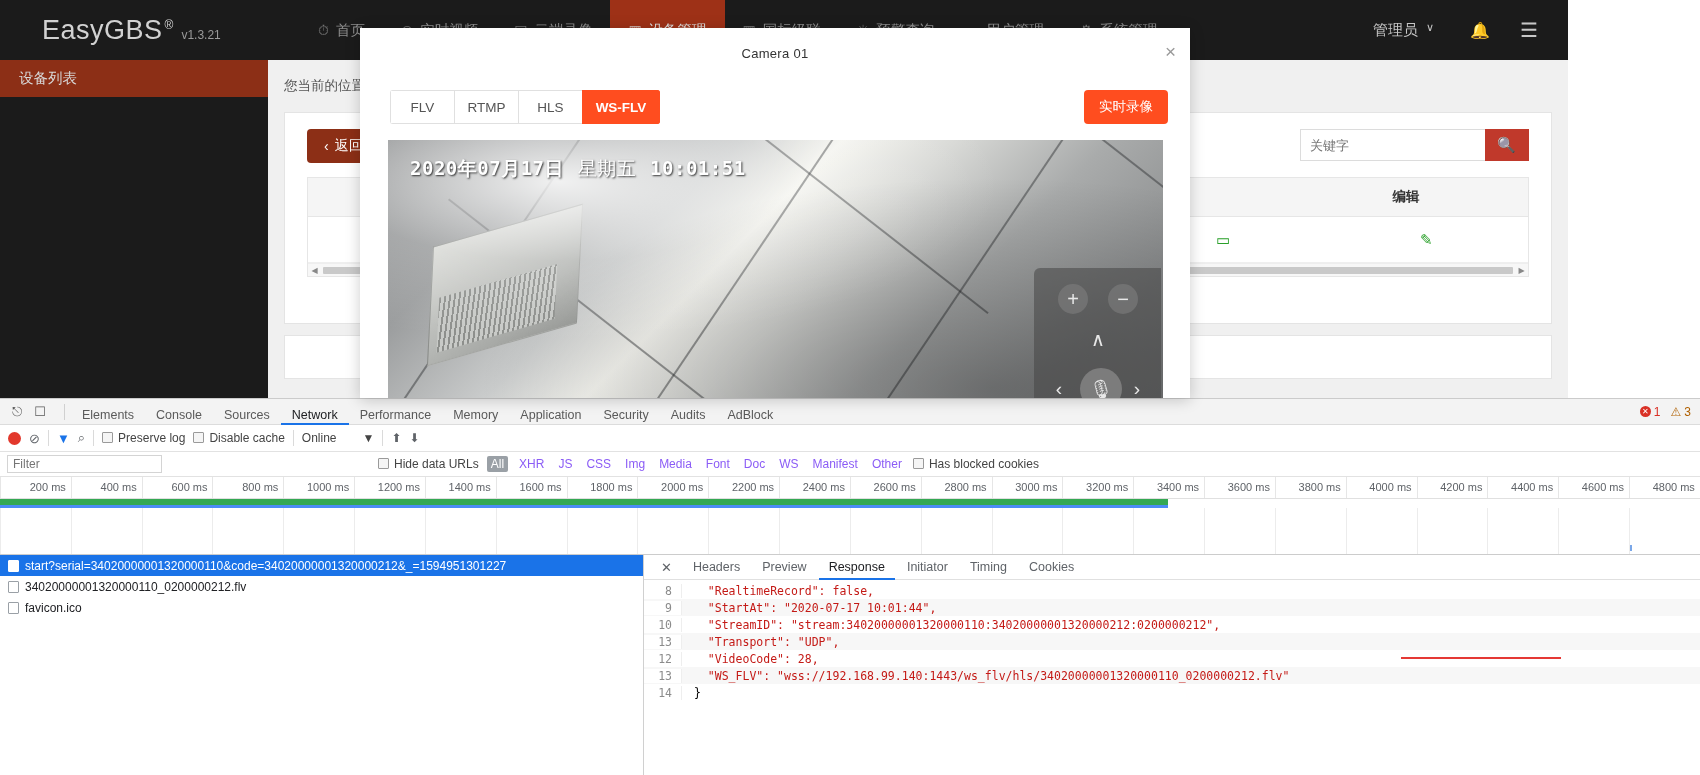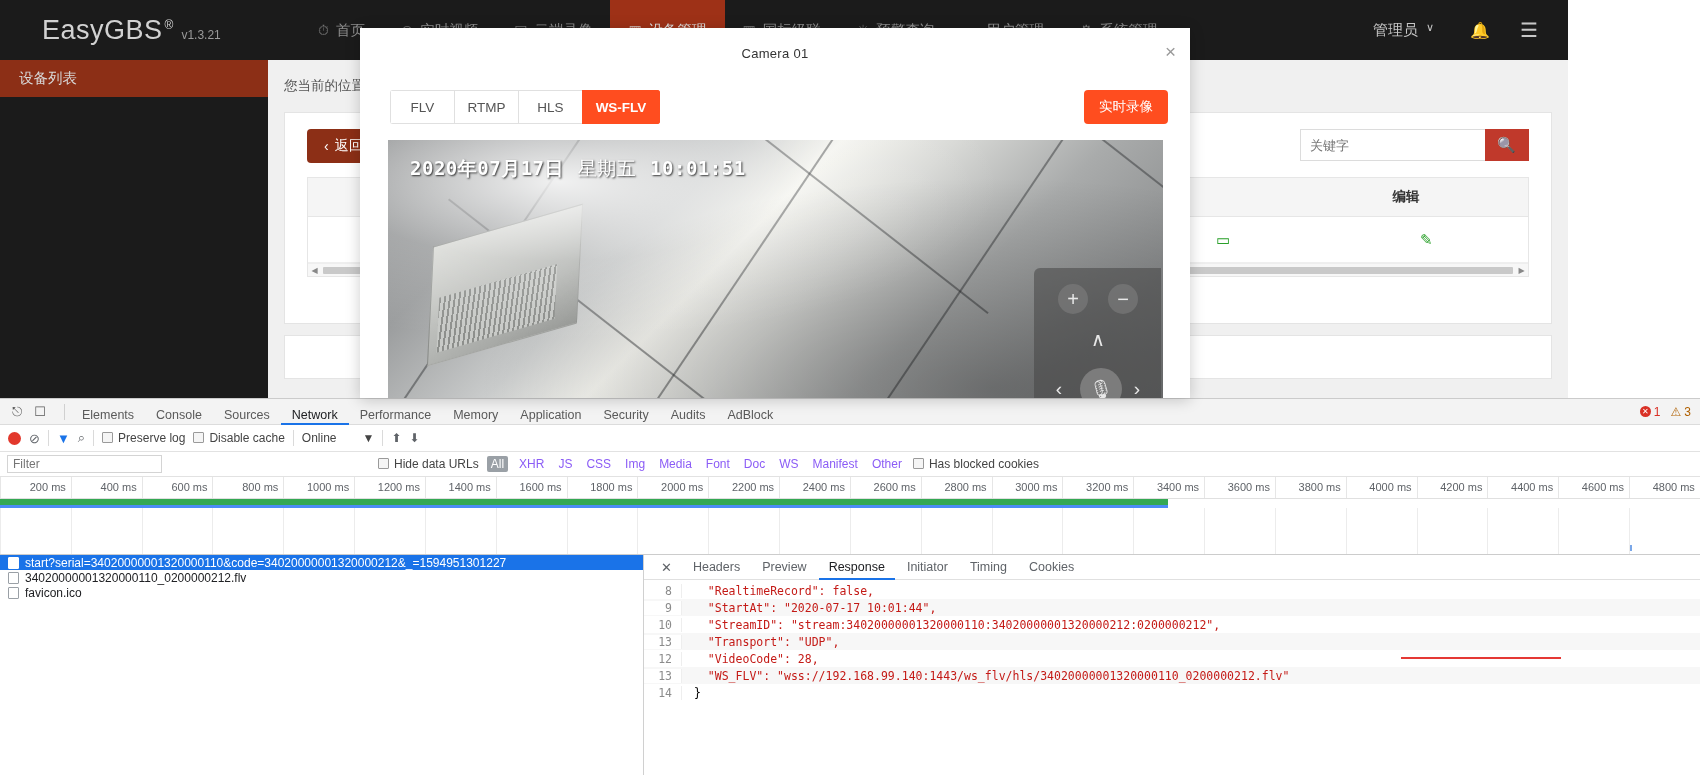--- a/index.html
+++ b/index.html
@@ -310,21 +310,21 @@
   .dt-split { display: flex; height: 246px; }
   .dt-names {
     width: 644px; border-right: 1px solid #d0d0d0; background: #fff;
     display: flex; flex-direction: column;
   }
   .names-head {
     height: 22px; border-bottom: 1px solid #e0e0e0;
     font-size: 12px; color: #3c4043; padding-left: 9px; line-height: 21px;
   }
   .name-row {
-    height: 15px; display: flex; align-items: center; gap: 6px;
+    height: 21px; display: flex; align-items: center; gap: 6px;
     padding-left: 8px; font-size: 12px; color: #202124;
   }
   .name-row.sel { background: #1a73e8; color: #fff; }
   .file-ic {
     width: 11px; height: 12px; background: #fff; border: 1px solid #9aa0a6;
     flex: none; border-radius: 1px;
   }
   .name-row.sel .file-ic { background:#fff; border-color:#fff; }
 
   .dt-detail { flex: 1; display: flex; flex-direction: column; background: #fff; }

